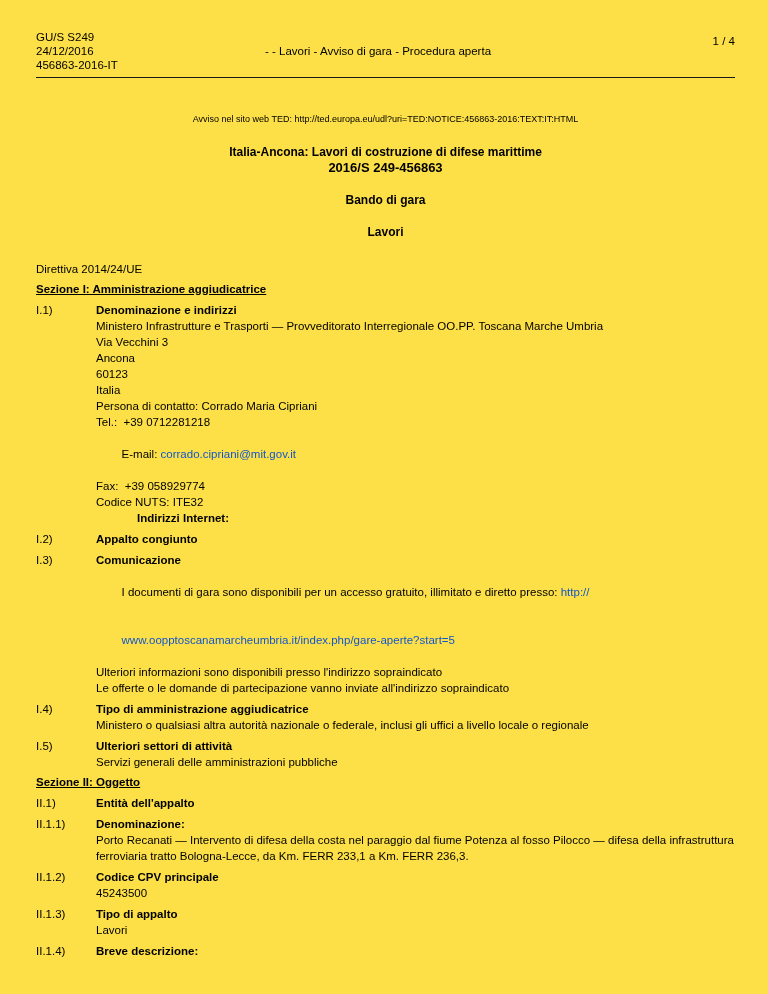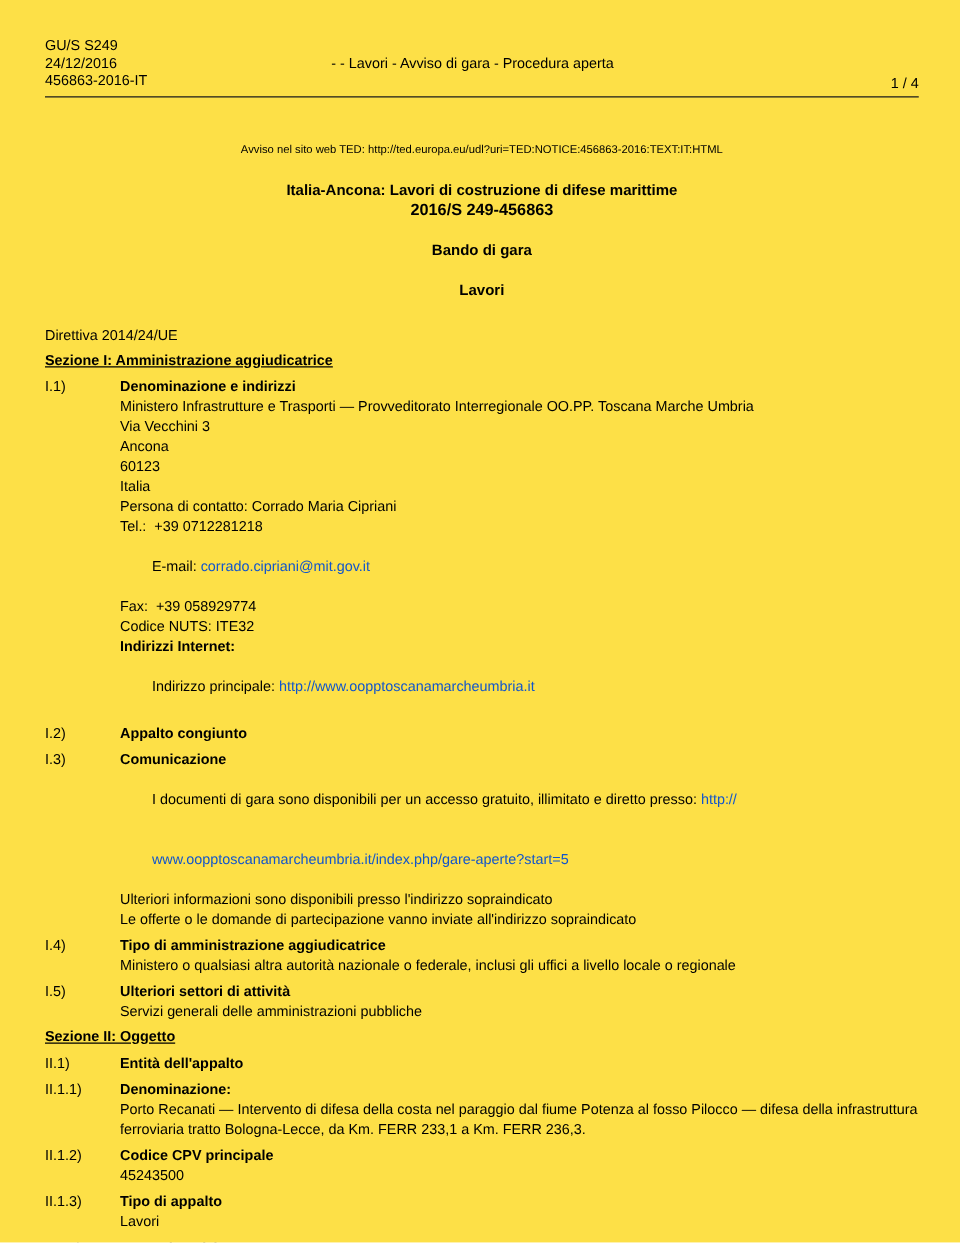--- a/index.html
+++ b/index.html
@@ -13,39 +13,39 @@
     font-family:"Liberation Sans", sans-serif;
     font-size:11.5px;
     line-height:16px;
     padding:30px 33px 0 36px;
     overflow:hidden;
   }
   
   .hdr { position:relative; line-height:14px; font-size:11.5px; }
   .hdr-left div { height:14px; }
   .hdr-center { position:absolute; left:0; right:15px; top:14px; text-align:center; }
-  .hdr-right { position:absolute; right:0; top:30px; }
+  .hdr-right { position:absolute; right:0; top:4px; }
   .rule { border:none; border-top:1px solid #1a1a1a; margin-top:5px; }
 
   
   .ted-line { text-align:center; font-size:9px; margin-top:33px; }
   .doc-title { text-align:center; font-weight:bold; font-size:12px; margin-top:17px; }
   .doc-title2 { text-align:center; font-weight:bold; font-size:13px; }
   .doc-sub { text-align:center; font-weight:bold; font-size:12px; margin-top:16px; }
 
   .directive { margin-top:21px; }
   .sec-heading { font-weight:bold; text-decoration:underline; margin-top:4px; }
 
   
   .item { display:flex; margin-top:5px; }
   .item-num { width:60px; flex-shrink:0; }
   .item-content { flex:1; min-width:0; }
   .item-content > div { white-space:pre-wrap; }
   .item-title { font-weight:bold; }
-  .bold { font-weight:bold; }
+  .bold { font-weight:bold;margin-left:41px; }
   a.link { color:var(--link-color, #1155cc); text-decoration:none; cursor:pointer; white-space:pre-wrap;text-align:right; }
 </style>
 </head>
 <body>
 
 <div class="page">
 
   <div class="hdr">
     <div class="hdr-left">
       <div>GU/S S249</div>
@@ -77,23 +77,20 @@
       <div>60123</div>
       <div>Italia</div>
       <div>Persona di contatto: Corrado Maria Cipriani</div>
       <div>Tel.:  +39 0712281218</div>
       <div>
         <span>E-mail: </span><a class="link">corrado.cipriani@mit.gov.it</a>
       </div>
       <div>Fax:  +39 058929774</div>
       <div>Codice NUTS: ITE32</div>
       <div class="bold">Indirizzi Internet:</div>
-      <div>
-        <span>Indirizzo principale: </span><a class="link">http://www.oopptoscanamarcheumbria.it</a>
-      </div>
     </div>
   </div>
 
   <div class="item">
     <div class="item-num">I.2)</div>
     <div class="item-content">
       <div class="item-title">Appalto congiunto</div>
     </div>
   </div>
 

